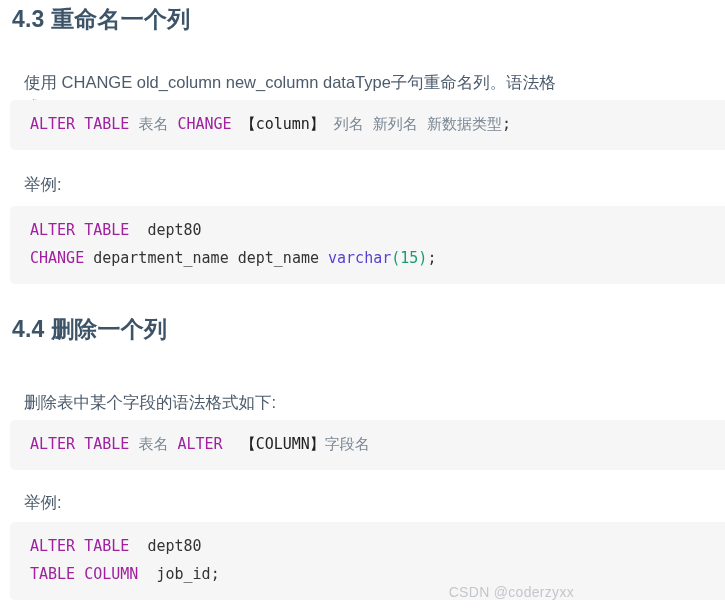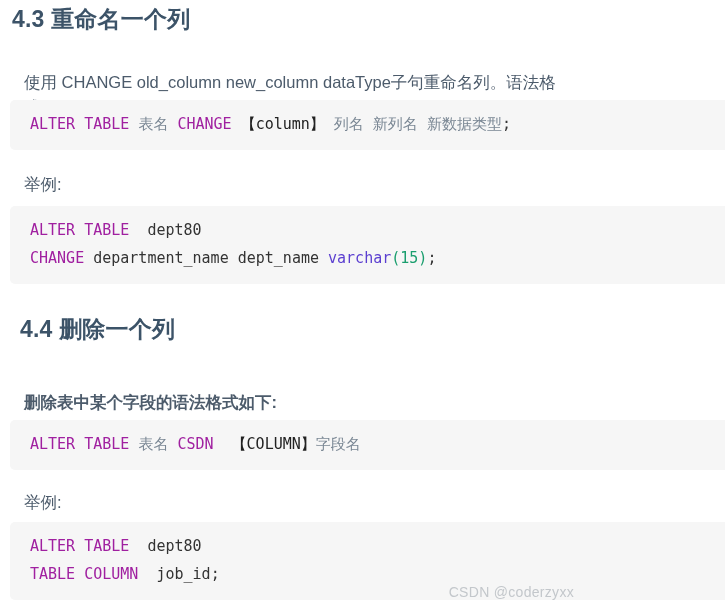--- a/index.html
+++ b/index.html
@@ -72,22 +72,22 @@
     letter-spacing: 0.3px;
     user-select: none;
   }
 
   
   #h43    { position: absolute; left: 12px; top: 5px;  }
   #p43    { position: absolute; left: 12px; top: 58px; }
   #code1  { position: absolute; left: 10px; top: 100px; width: 740px; }
   #ex1    { position: absolute; left: 12px; top: 160px; }
   #code2  { position: absolute; left: 10px; top: 206px; width: 740px; }
-  #h44    { position: absolute; left: 20px; top: 315px; text-align: right; }
-  #p44    { position: absolute; left: 12px; top: 378px; font-weight: bold; }
+  #h44    { position: absolute; left: 12px; top: 315px; text-align: right; }
+  #p44    { position: absolute; left: 12px; top: 378px; }
   #code3  { position: absolute; left: 10px; top: 420px; width: 740px; }
   #ex2    { position: absolute; left: 12px; top: 478px; }
   #code4  { position: absolute; left: 10px; top: 522px; width: 740px; }
 </style>
 </head>
 <body>
 
 <div class="page">
 
   <h2 id="h43" class="section-heading">4.3 重命名一个列</h2>
@@ -98,21 +98,21 @@
 
   <p id="ex1" class="body-text">举例:</p>
 
   <div id="code2" class="code-block"><span class="tok-kw">ALTER TABLE</span>  <span class="tok-plain">dept80</span>
 <span class="tok-kw">CHANGE</span> <span class="tok-plain">department_name dept_name</span> <span class="tok-type">varchar</span><span class="tok-paren">(</span><span class="tok-num">15</span><span class="tok-paren">)</span><span class="tok-plain">;</span></div>
 
   <h2 id="h44" class="section-heading">4.4 删除一个列</h2>
 
   <p id="p44" class="body-text">删除表中某个字段的语法格式如下:</p>
 
-  <div id="code3" class="code-block"><span class="tok-kw">ALTER TABLE</span> <span class="tok-cn">表名</span> <span class="tok-kw">CSDN</span>  <span class="tok-strong">【COLUMN】</span><span class="tok-cn">字段名</span></div>
+  <div id="code3" class="code-block"><span class="tok-kw">ALTER TABLE</span> <span class="tok-cn">表名</span> <span class="tok-kw">ALTER</span>  <span class="tok-strong">【COLUMN】</span><span class="tok-cn">字段名</span></div>
 
   <p id="ex2" class="body-text">举例:</p>
 
   <div id="code4" class="code-block"><span class="tok-kw">ALTER TABLE</span>  <span class="tok-plain">dept80</span>
 <span class="tok-kw">TABLE COLUMN</span>  <span class="tok-plain">job_id</span><span class="tok-plain">;</span></div>
 
   <div class="watermark">CSDN @coderzyxx</div>
 
 </div>
 

